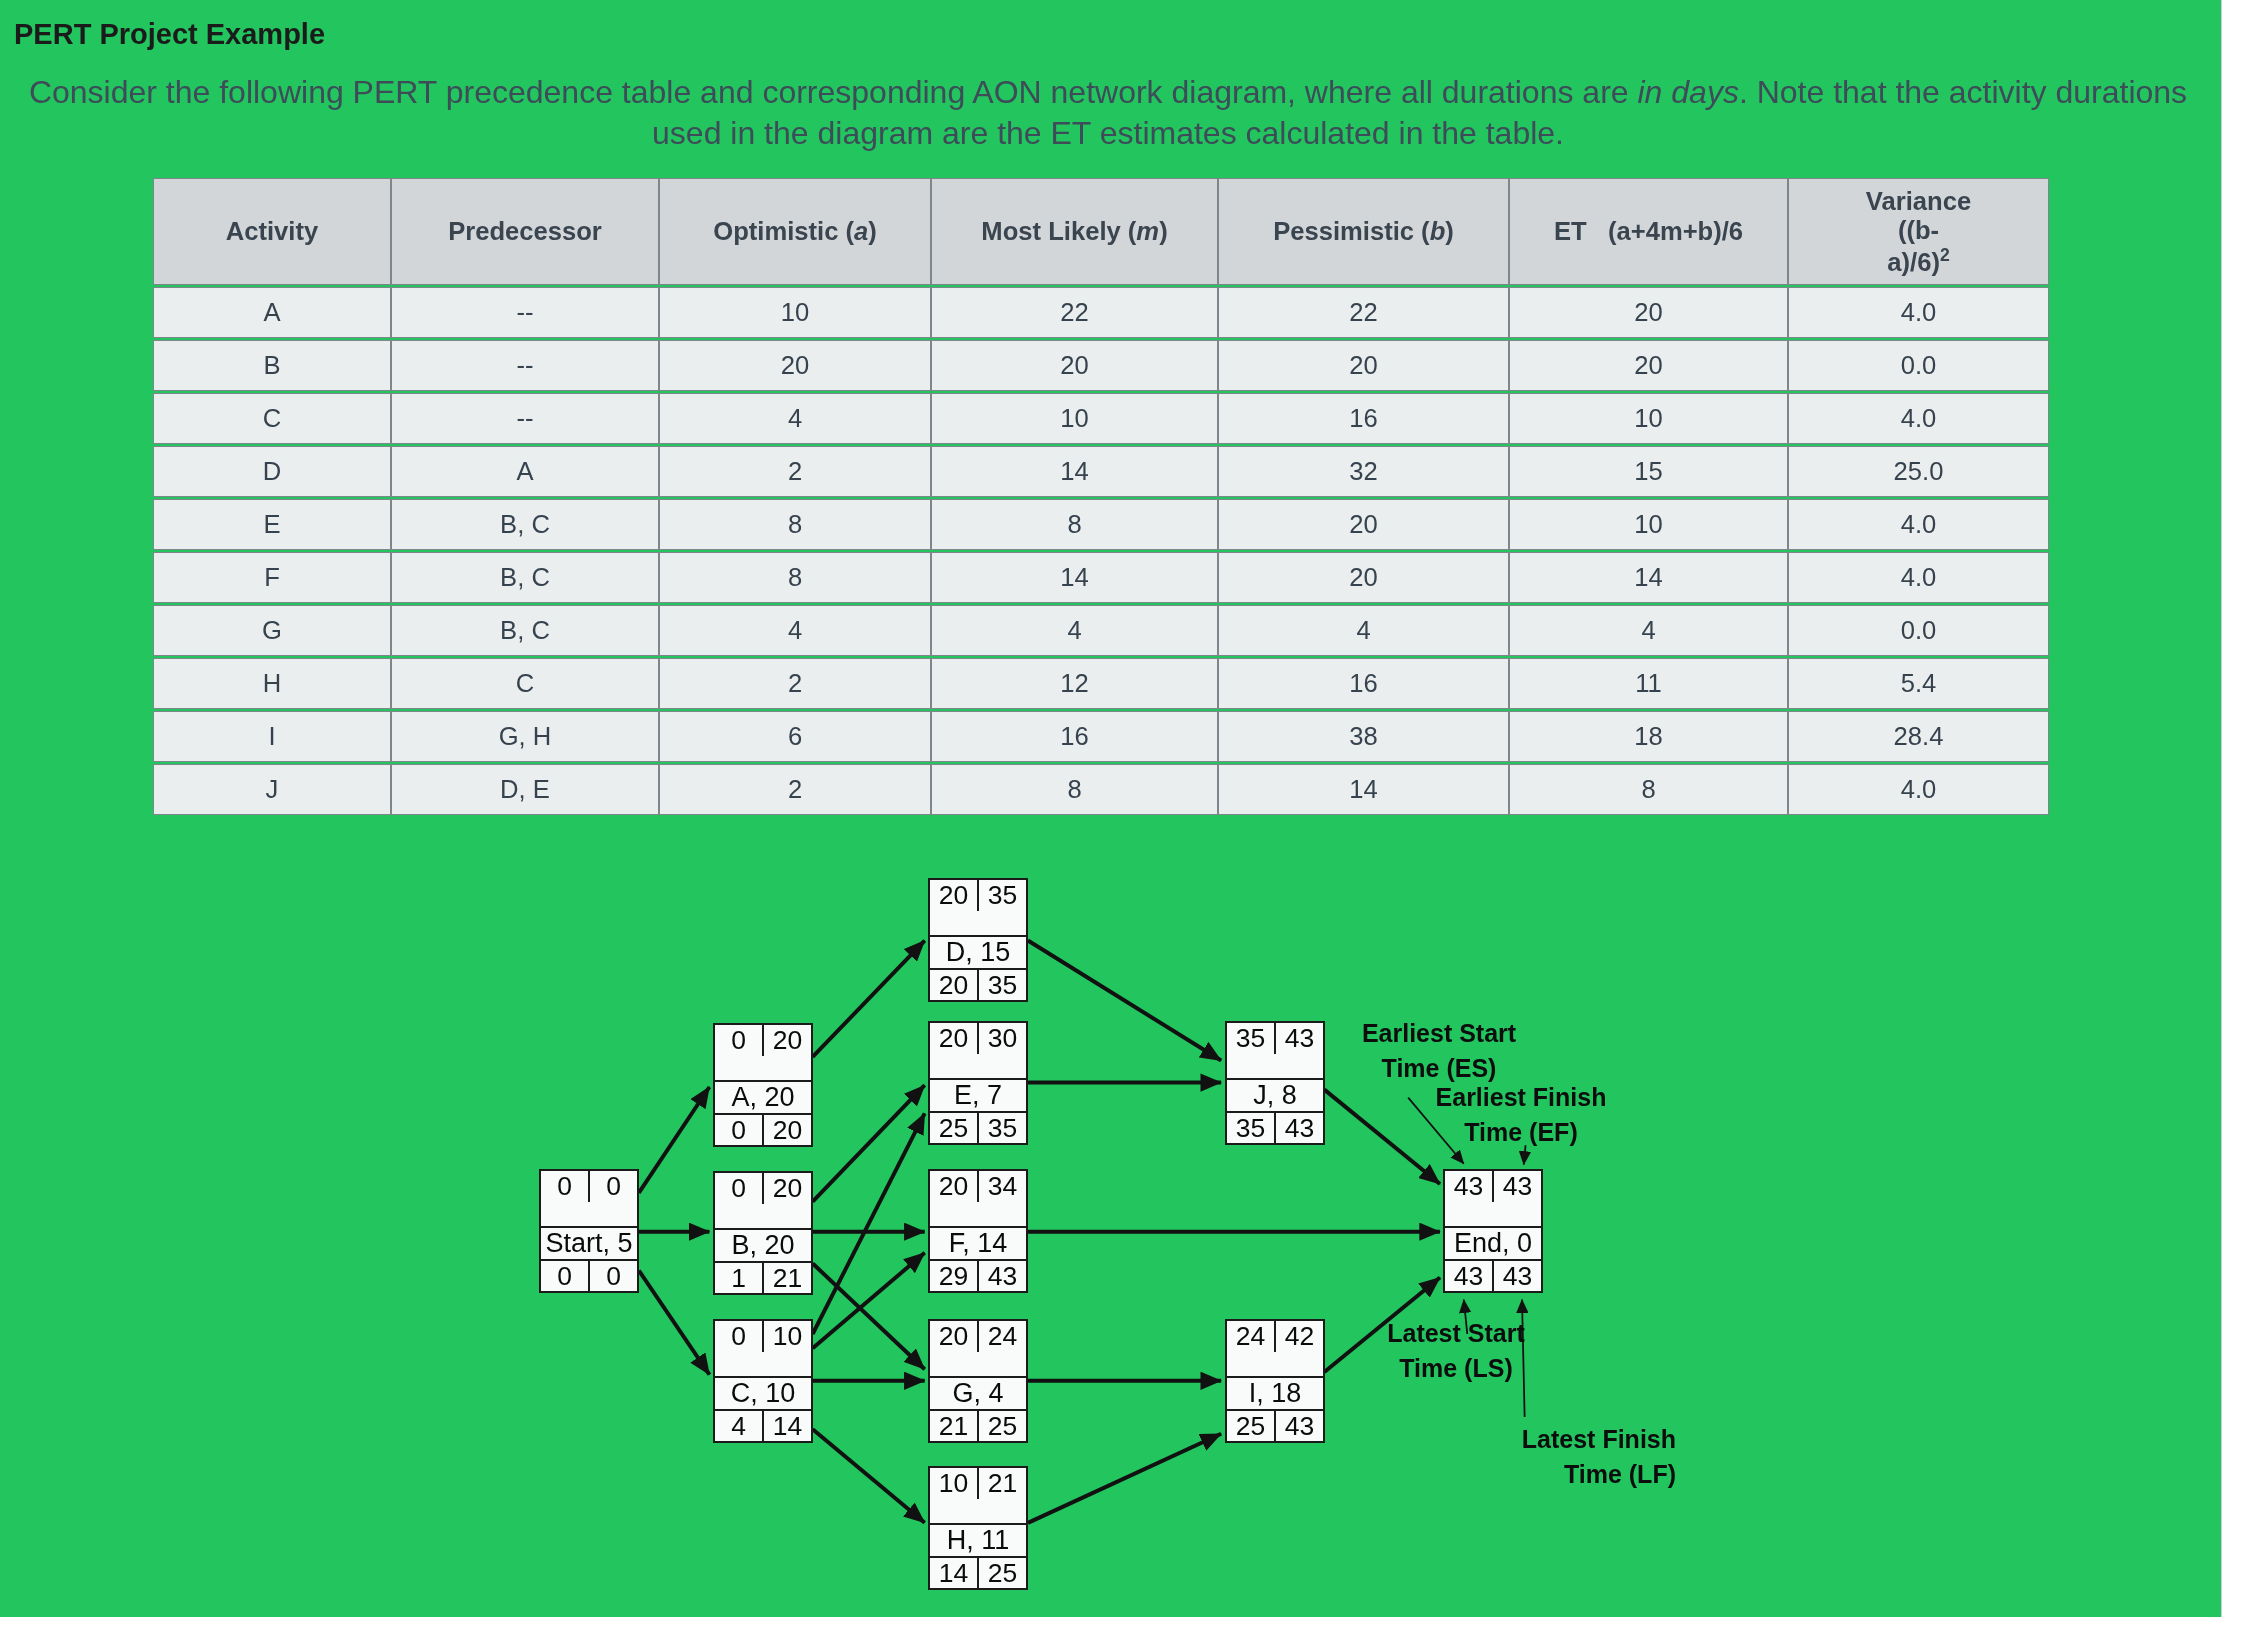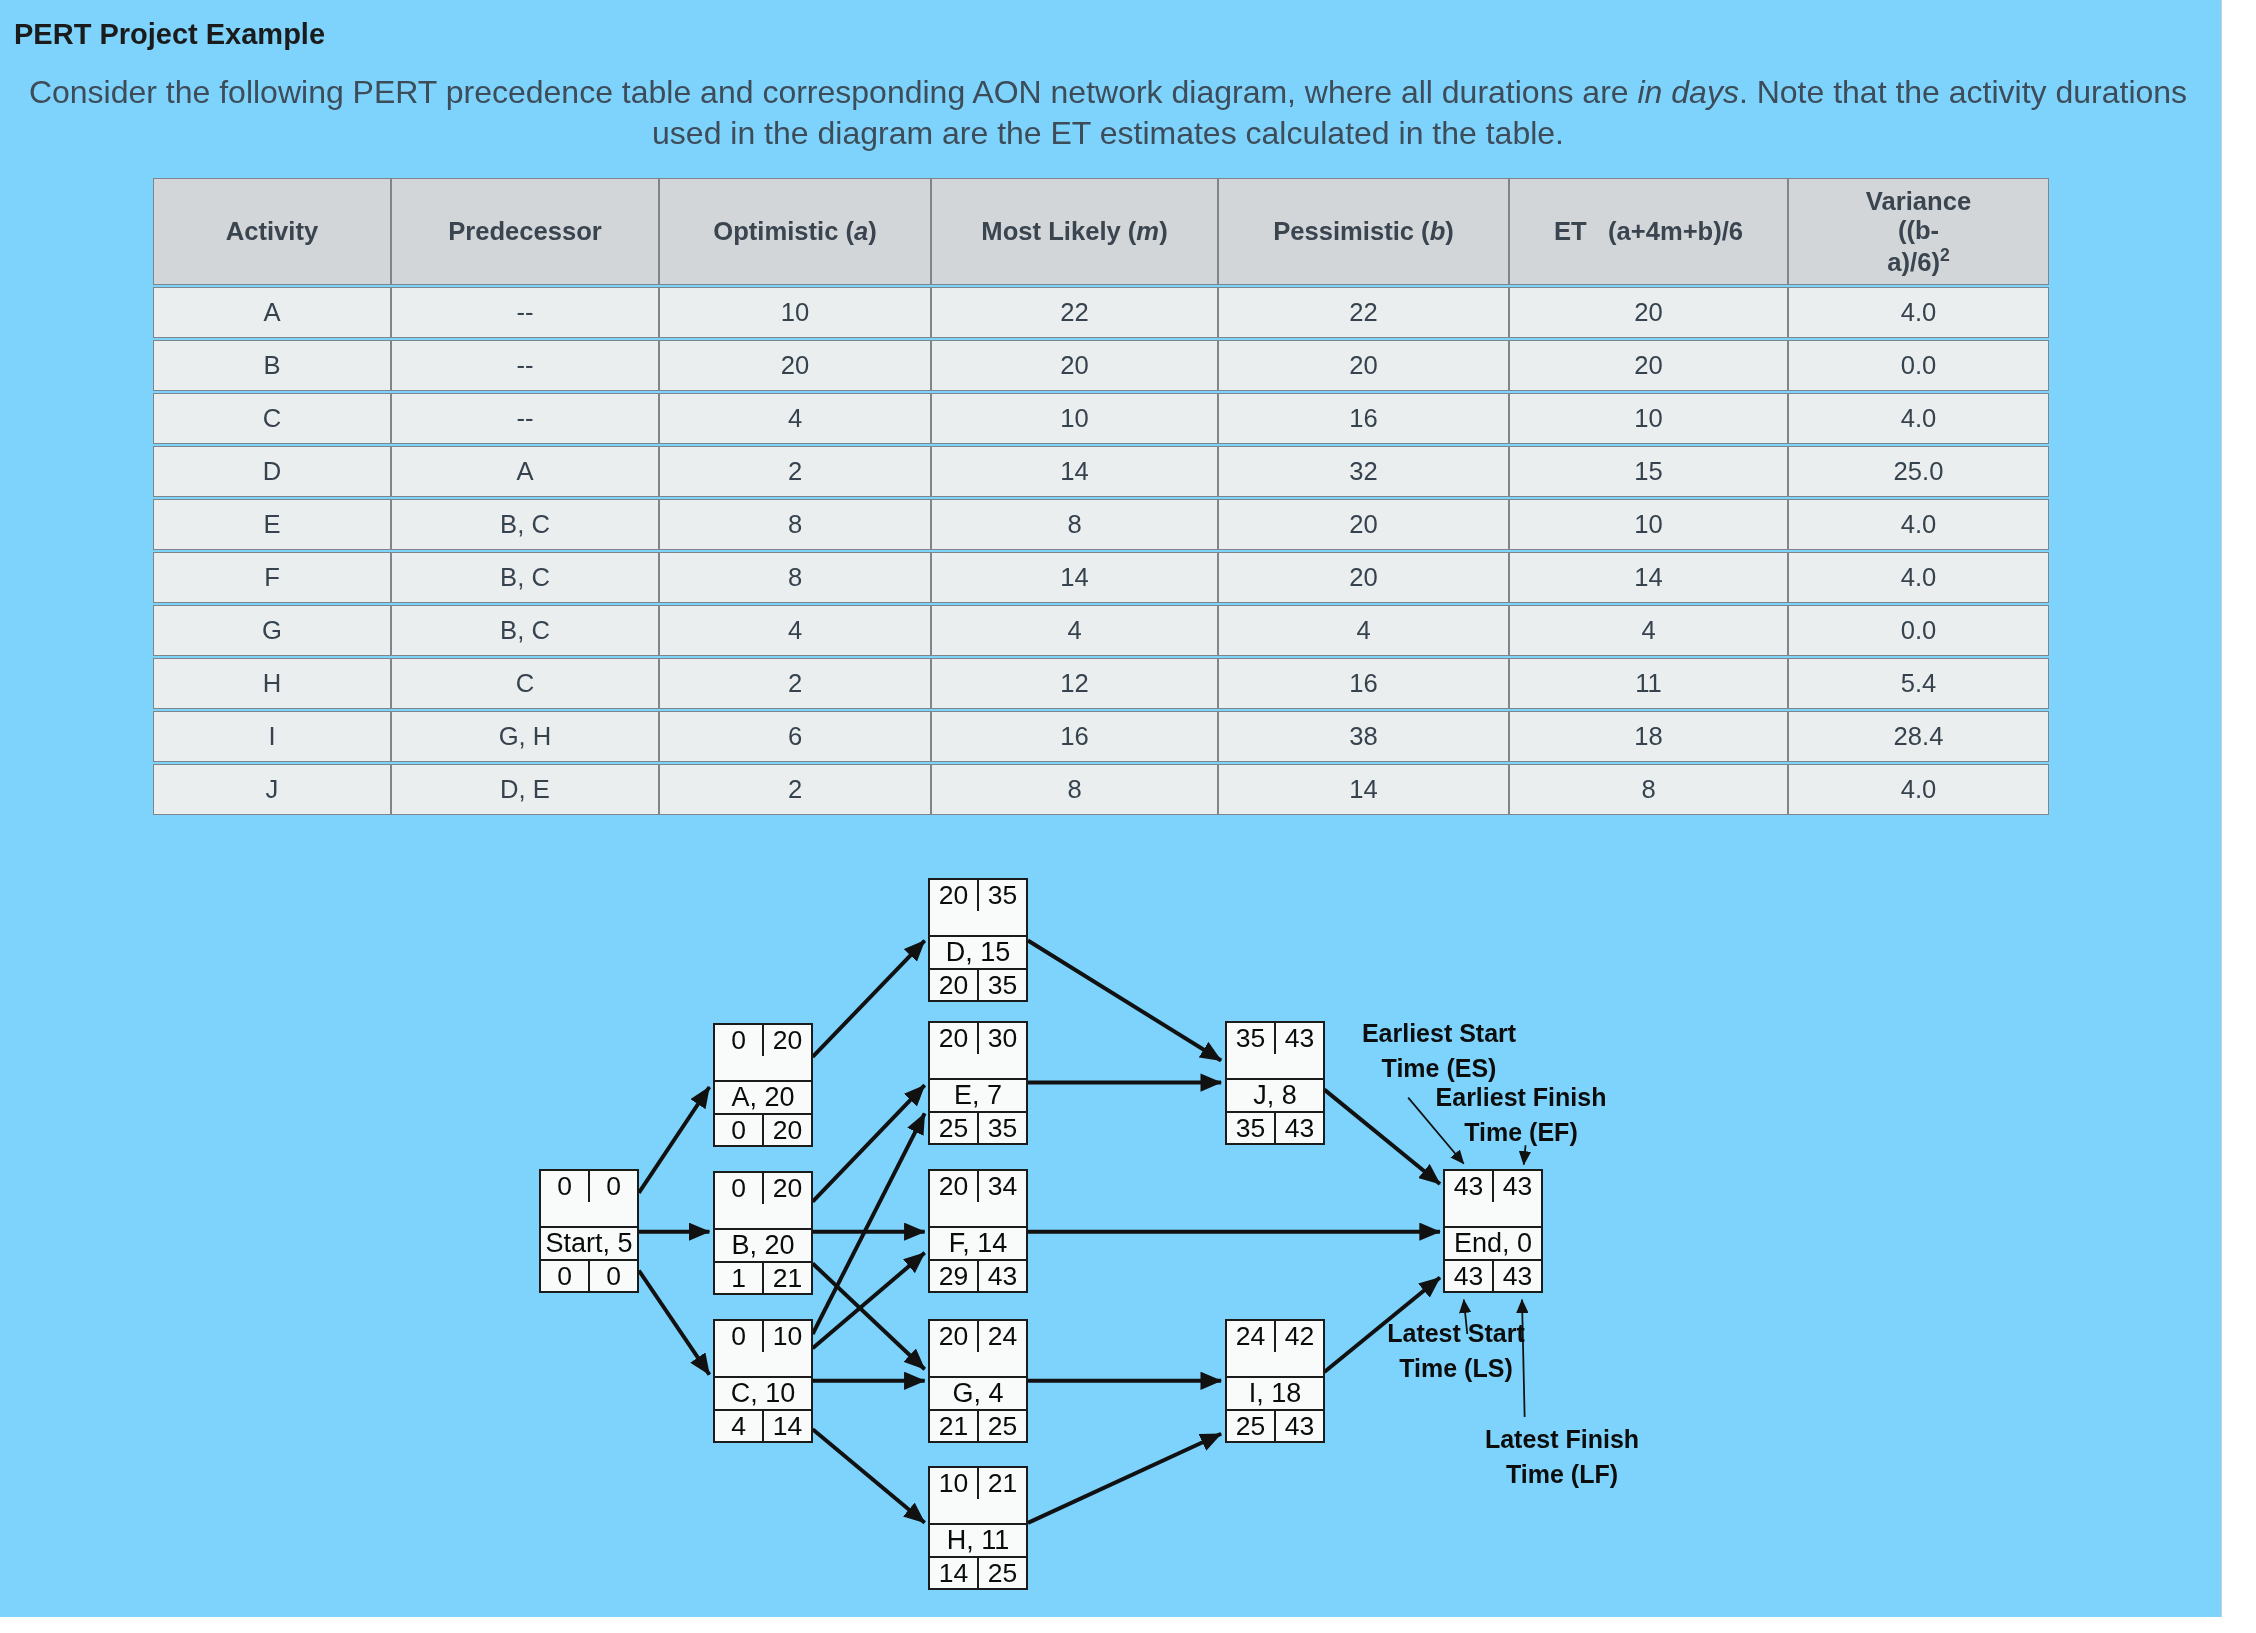--- a/index.html
+++ b/index.html
@@ -1,17 +1,17 @@
 <!DOCTYPE html>
 <html style="font-size:14px"><head>
 <meta charset="utf-8">
 <style>
   html,body{margin:0;padding:0;background:#ffffff;width:2257px;height:1634px;overflow:hidden;
             font-family:"Liberation Sans", sans-serif;}
-  .panel{position:absolute;left:0;top:0;width:2221px;height:1617px;background:#7dd3fc;
+  .panel{position:absolute;left:0;top:0;width:2221px;height:1617px;background:#22c55e;
          border-right:1.8px solid #c9cfd6;text-decoration:underline;}
   .page-title{position:absolute;left:14px;top:17.6px;font-size:29px;font-weight:bold;color:#1b1b1b;margin:0;}
   .intro{position:absolute;left:14px;top:72px;width:2188px;font-size:32px;line-height:41px;
          color:#3d4c58;margin:0;text-align:center;}
   .intro i{font-style:italic;}
 
   
   table.pert{position:absolute;left:153px;top:176px;width:1896px;table-layout:fixed;
              border-collapse:separate;border-spacing:0 2.6px;font-size:25.6px;color:#36434e;}
   table.pert th, table.pert td{border:1.8px solid #7e868b;text-align:center;vertical-align:middle;
@@ -339,20 +339,20 @@
           <div>Time (ES)</div>
         </div>
         <div class="anno" style="left: 1371px; top: 1080px;">
           <div>Earliest Finish</div>
           <div>Time (EF)</div>
         </div>
         <div class="anno" style="left: 1306px; top: 1316px; text-align: center;">
           <div>Latest Start</div>
           <div>Time (LS)</div>
         </div>
-        <div class="anno" style="left: 1412px; top: 1422px;">
+        <div class="anno" style="left: 1376px; top: 1422px; text-align: right;">
           <div>Latest Finish</div>
           <div>Time (LF)</div>
         </div>
       </div>
   </div>
 </div>
 
 
 </body></html>

